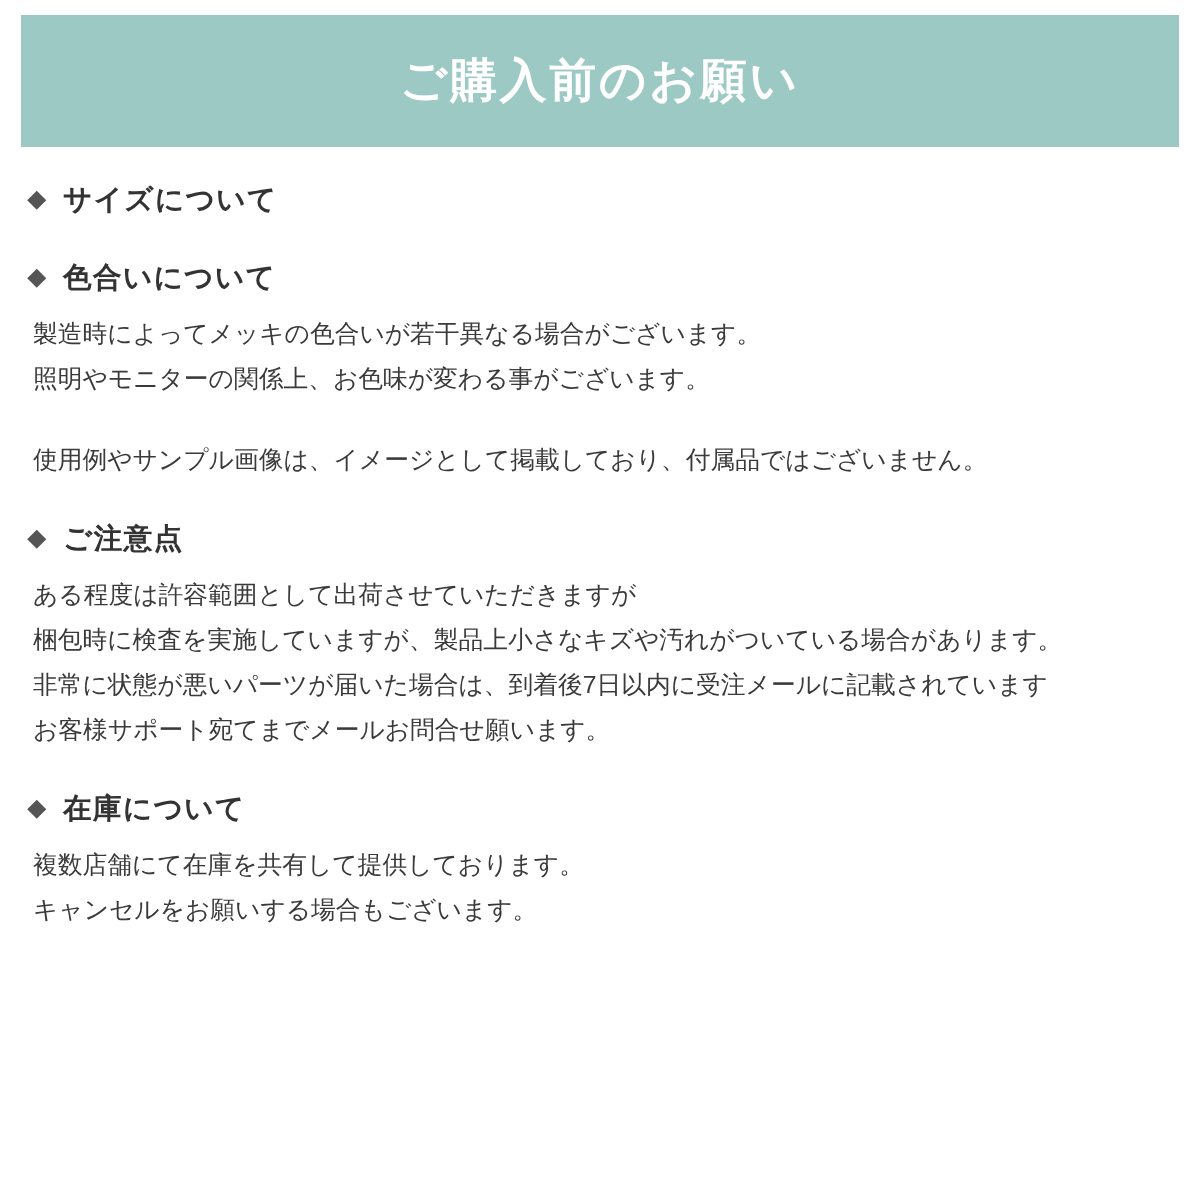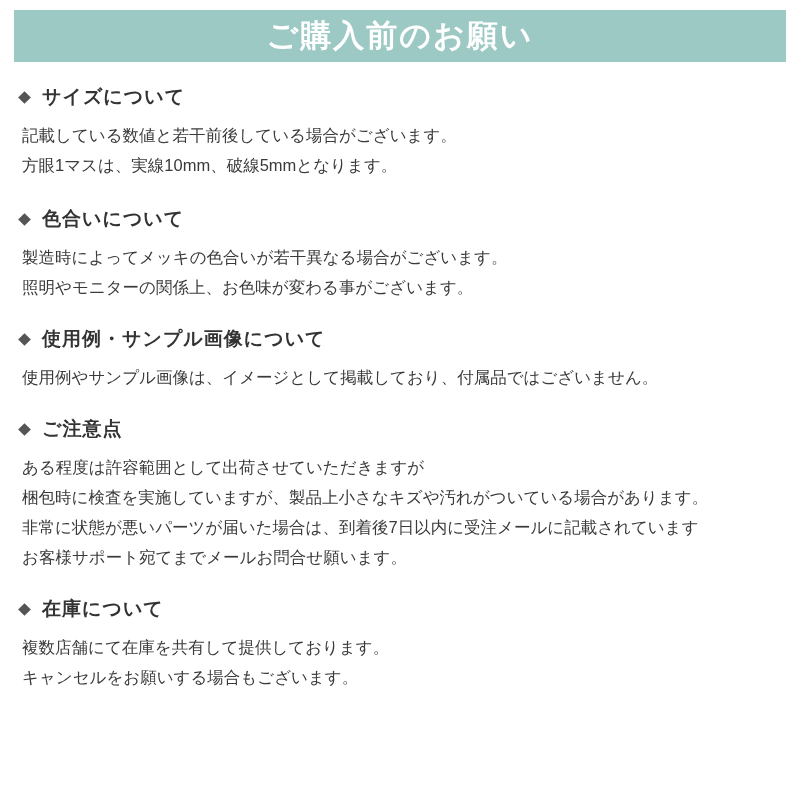--- a/index.html
+++ b/index.html
@@ -16,21 +16,21 @@
   }
   .page {
     width: 800px;
     height: 800px;
     position: relative;
     box-sizing: border-box;
     padding: 0 14px;
   }
   .banner {
     margin: 10px 0 0 0;
-    height: 52px;
+    height: 88px;
     background: #9cc9c4;
     display: flex;
     align-items: center;
     justify-content: center;
   }
   .banner-title {
     color: #ffffff;
     font-size: 31px;
     font-weight: bold;
     letter-spacing: 2px;
@@ -86,42 +86,34 @@
 
   <div class="banner">
     <div class="banner-title">ご購入前のお願い</div>
   </div>
 
   <div class="section sec-size">
     <div class="heading">
       <span class="diamond"></span>
       <span class="heading-text">サイズについて</span>
     </div>
-    <div class="body-lines">
-      <div class="line">記載している数値と若干前後している場合がございます。</div>
-      <div class="line">方眼1マスは、実線10mm、破線5mmとなります。</div>
-    </div>
   </div>
 
   <div class="section sec-color">
     <div class="heading">
       <span class="diamond"></span>
       <span class="heading-text">色合いについて</span>
     </div>
     <div class="body-lines">
       <div class="line">製造時によってメッキの色合いが若干異なる場合がございます。</div>
       <div class="line">照明やモニターの関係上、お色味が変わる事がございます。</div>
     </div>
   </div>
 
   <div class="section sec-sample">
-    <div class="heading">
-      <span class="diamond"></span>
-      <span class="heading-text">使用例・サンプル画像について</span>
-    </div>
     <div class="body-lines">
       <div class="line">使用例やサンプル画像は、イメージとして掲載しており、付属品ではございません。</div>
     </div>
   </div>
 
   <div class="section sec-caution">
     <div class="heading">
       <span class="diamond"></span>
       <span class="heading-text">ご注意点</span>
     </div>

